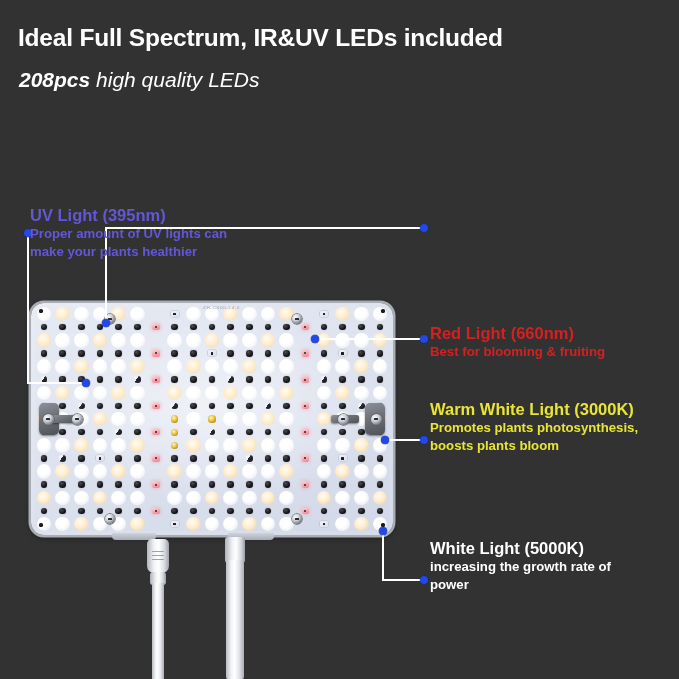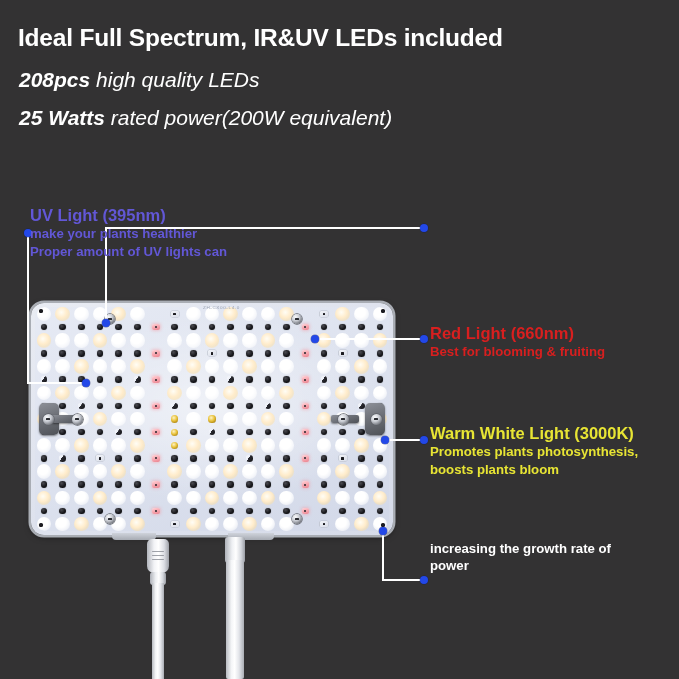--- a/index.html
+++ b/index.html
@@ -30,21 +30,21 @@
   .callout{position:absolute;}
   .callout .c-title{
     font-size:16.5px;font-weight:bold;white-space:nowrap;line-height:1.12;
   }
   .callout .c-desc{
     font-size:13.2px;font-weight:bold;line-height:1.30;margin-top:1px;
   }
   #co-uv{left:30px;top:206px;width:280px;}
   #co-ir{left:430px;top:206px;width:250px;}
   #co-red{left:430px;top:324px;width:250px;}
-  #co-warm{left:430px;top:424px;width:250px;}
+  #co-warm{left:430px;top:400px;width:250px;}
   #co-white{left:430px;top:539px;width:250px;}
 
   
   #leaders{position:absolute;left:0;top:0;width:679px;height:679px;pointer-events:none;}
 
   
   #panel{
     position:absolute;left:31px;top:303px;width:362px;height:232px;
     border-radius:13px;
     background:linear-gradient(150deg,#e9ecf3 0%,#dfe3ee 45%,#d6dbe9 100%);
@@ -161,23 +161,20 @@
 <body style="background: rgb(51, 50, 51);">
 
 <div id="stage">
 
   <div class="hdr-title">Ideal Full Spectrum, IR&amp;UV LEDs included</div>
 
   <div class="hdr-line" id="hdr1">
     <span class="b">208pcs</span><span> high quality LEDs</span>
   </div>
 
-  <div class="hdr-line" id="hdr2">
-    <span class="b">25 Watts</span><span> rated power(200W equivalent)</span>
-  </div>
 
   <div id="panel">
     <div id="panel-inner">
         <span class="led led-w" style="left: 1.75px; top: -0.25px; width: 14.5px; height: 14.5px;"></span>
         <span class="led led-ww" style="left: 20.4167px; top: -0.25px; width: 14.5px; height: 14.5px;"></span>
         <span class="led led-w" style="left: 39.0833px; top: -0.25px; width: 14.5px; height: 14.5px;"></span>
         <span class="led led-w" style="left: 57.75px; top: -0.25px; width: 14.5px; height: 14.5px;"></span>
         <span class="led led-ww" style="left: 76.4167px; top: -0.25px; width: 14.5px; height: 14.5px;"></span>
         <span class="led led-w" style="left: 95.0833px; top: -0.25px; width: 14.5px; height: 14.5px;"></span>
         <span class="led led-chip" style="left: 135.667px; top: 4px; width: 8px; height: 6px;">
@@ -599,41 +596,42 @@
   <div class="bdot" style="left: 420px; top: 335px; background: rgb(35, 72, 232);"></div>
   <div class="bdot" style="left: 311px; top: 335px; background: rgb(35, 72, 232);"></div>
   <div class="bdot" style="left: 420px; top: 436px; background: rgb(35, 72, 232);"></div>
   <div class="bdot" style="left: 381px; top: 436px; background: rgb(35, 72, 232);"></div>
   <div class="bdot" style="left: 420px; top: 576px; background: rgb(35, 72, 232);"></div>
   <div class="bdot" style="left: 379px; top: 527px; background: rgb(35, 72, 232);"></div>
 
   <div class="callout" id="co-uv" style="color: rgb(98, 87, 214);">
     <div class="c-title">UV Light (395nm)</div>
     <div class="c-desc">
+      <div>Proper amount of UV lights can</div>
       <div>make your plants healthier</div>
-      <div>Proper amount of UV lights can</div>
     </div>
   </div>
 
 
   <div class="callout" id="co-red" style="color: rgb(216, 31, 31);">
     <div class="c-title">Red Light (660nm)</div>
     <div class="c-desc">
       <div>Best for blooming &amp; fruiting</div>
     </div>
   </div>
 
   <div class="callout" id="co-warm" style="color: rgb(232, 229, 52);">
     <div class="c-title">Warm White Light (3000K)</div>
     <div class="c-desc">
       <div>Promotes plants photosynthesis,</div>
       <div>boosts plants bloom</div>
     </div>
   </div>
 
   <div class="callout" id="co-white" style="color: rgb(255, 255, 255);">
+    <div class="c-title">White Light (5000K)</div>
     <div class="c-desc">
       <div>increasing the growth rate of</div>
       <div>power</div>
     </div>
   </div>
 
 </div>
 
 </body></html>

